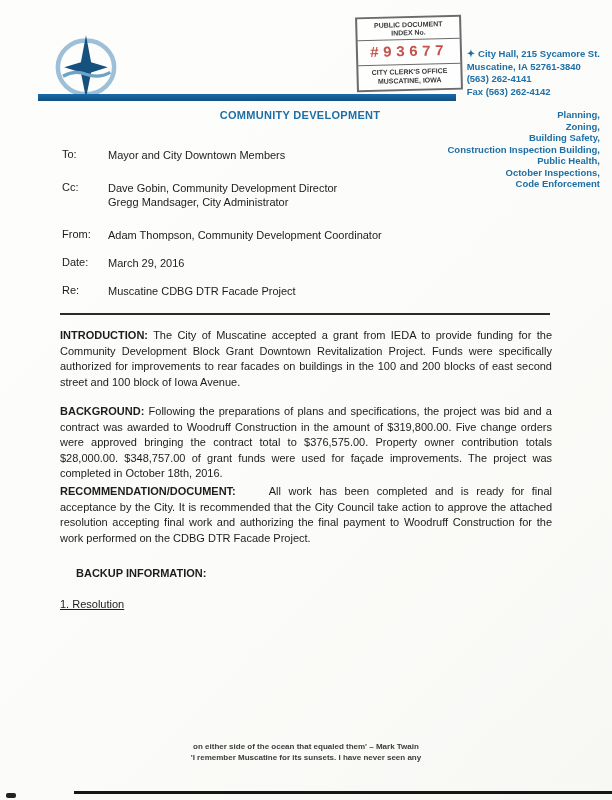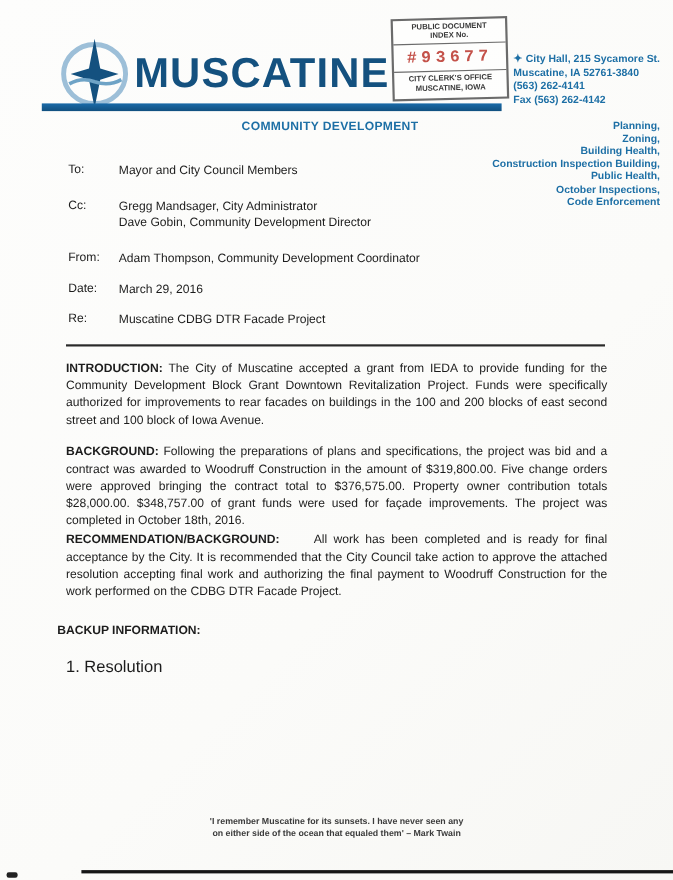--- a/index.html
+++ b/index.html
@@ -56,22 +56,22 @@
   .memo-label { position:absolute; left:0; width:44px; }
   .memo-value { position:absolute; left:46px; width:420px; line-height:14px; }
 
   .rule { position:absolute; left:60px; top:313px; width:490px; height:1.5px; background:#2a2a2a; }
 
   
   .bodytext { position:absolute; left:60px; width:492px; font-size:11px; line-height:15.5px; color:#1c1c1c; text-align:justify; }
   .bold { font-weight:bold; }
   .tab-after { margin-right:26px; }
 
-  .backup-heading { position:absolute; left:52px; top:567px; font-size:11px; font-weight:bold; color:#1c1c1c;text-align:center; }
-  .backup-item { position:absolute; left:60px; top:598px; font-size:15px; color:#1c1c1c; }
+  .backup-heading { position:absolute; left:76px; top:567px; font-size:11px; font-weight:bold; color:#1c1c1c;text-align:center; }
+  .backup-item { position:absolute; left:60px; top:598px; font-size:11px; color:#1c1c1c;text-decoration:underline; }
 
   
   .quote {
     position:absolute; left:0; top:741px; width:612px; text-align:center;
     font-size:8px; font-weight:bold; color:#3c3c3c; line-height:11px;
   }
 
   
   .scan-line { position:absolute; left:74px; top:791px; width:538px; height:3px; background:#161616; }
   .scan-blot { position:absolute; left:6px; top:793px; width:10px; height:5px; background:#222; border-radius:2px; }
@@ -81,21 +81,20 @@
 
 <div class="page">
 
   <span class="emblem">
     <svg viewBox="0 0 100 100" width="68" height="64" aria-hidden="true">
       <ellipse cx="50" cy="52" rx="44" ry="42" fill="none" stroke="#9dbfd8" stroke-width="7"></ellipse>
       <path d="M50 2 L58 44 L84 52 L58 60 L50 100 L42 60 L16 52 L42 44 Z" fill="#14517f"></path>
       <path d="M14 66 Q32 56 50 63 Q70 70 88 60" fill="none" stroke="#6ea3c6" stroke-width="5"></path>
     </svg>
   </span>
-  <div class="wordmark">MUSCATINE</div>
   <div class="blue-bar"></div>
 
   <div class="stamp">
     <div class="stamp-top">
       <div>PUBLIC DOCUMENT</div>
       <div>INDEX No.</div>
     </div>
     <div class="stamp-number">#93677</div>
     <div class="stamp-office">
       <div>CITY CLERK'S OFFICE</div>
@@ -108,37 +107,37 @@
     <div>Muscatine, IA 52761-3840</div>
     <div>(563) 262-4141</div>
     <div>Fax (563) 262-4142</div>
   </div>
 
   <div class="dept">COMMUNITY DEVELOPMENT</div>
 
   <div class="services">
     <div>Planning,</div>
     <div>Zoning,</div>
-    <div>Building Health,</div>
+    <div>Building Safety,</div>
     <div>Construction Inspection Building,</div>
     <div>Public Health,</div>
     <div>October Inspections,</div>
     <div>Code Enforcement</div>
   </div>
 
   <div class="memo">
     <div class="memo-row" style="top:0;">
       <span class="memo-label">To:</span>
-      <span class="memo-value">Mayor and City Council Members</span>
+      <span class="memo-value">Mayor and City Downtown Members</span>
     </div>
     <div class="memo-row" style="top:33px;">
       <span class="memo-label">Cc:</span>
       <span class="memo-value">
+        <span style="display:block">Dave Gobin, Community Development Director</span>
         <span style="display:block">Gregg Mandsager, City Administrator</span>
-        <span style="display:block">Dave Gobin, Community Development Director</span>
       </span>
     </div>
     <div class="memo-row" style="top:80px;">
       <span class="memo-label">From:</span>
       <span class="memo-value">Adam Thompson, Community Development Coordinator</span>
     </div>
     <div class="memo-row" style="top:108px;">
       <span class="memo-label">Date:</span>
       <span class="memo-value">March 29, 2016</span>
     </div>
@@ -154,28 +153,28 @@
     <span class="bold">INTRODUCTION:</span>
     <span>The City of Muscatine accepted a grant from IEDA to provide funding for the Community Development Block Grant Downtown Revitalization Project. Funds were specifically authorized for improvements to rear facades on buildings in the 100 and 200 blocks of east second street and 100 block of Iowa Avenue.</span>
   </p>
 
   <p class="bodytext" style="top:404px;">
     <span class="bold">BACKGROUND:</span>
     <span>Following the preparations of plans and specifications, the project was bid and a contract was awarded to Woodruff Construction in the amount of $319,800.00. Five change orders were approved bringing the contract total to $376,575.00. Property owner contribution totals $28,000.00. $348,757.00 of grant funds were used for façade improvements. The project was completed in October 18th, 2016.</span>
   </p>
 
   <p class="bodytext" style="top:484px;">
-    <span class="bold tab-after">RECOMMENDATION/BACKGROUND:</span>
+    <span class="bold tab-after">RECOMMENDATION/DOCUMENT:</span>
     <span>All work has been completed and is ready for final acceptance by the City.  It is recommended that the City Council take action to approve the attached resolution accepting final work and authorizing the final payment to Woodruff Construction for the work performed on the CDBG DTR Facade Project.</span>
   </p>
 
   <div class="backup-heading">BACKUP INFORMATION:</div>
   <div class="backup-item">1. Resolution</div>
 
   <div class="quote">
+    <div>on either side of the ocean that equaled them' – Mark Twain</div>
     <div>'I remember Muscatine for its sunsets. I have never seen any</div>
-    <div>on either side of the ocean that equaled them' – Mark Twain</div>
   </div>
 
   <div class="scan-line"></div>
   <div class="scan-blot"></div>
 
 </div>
 
 </body></html>

